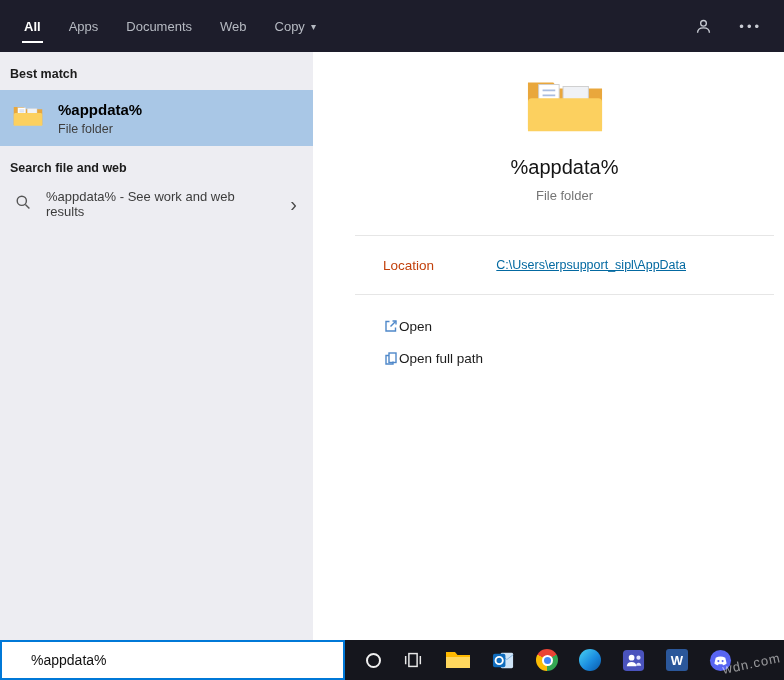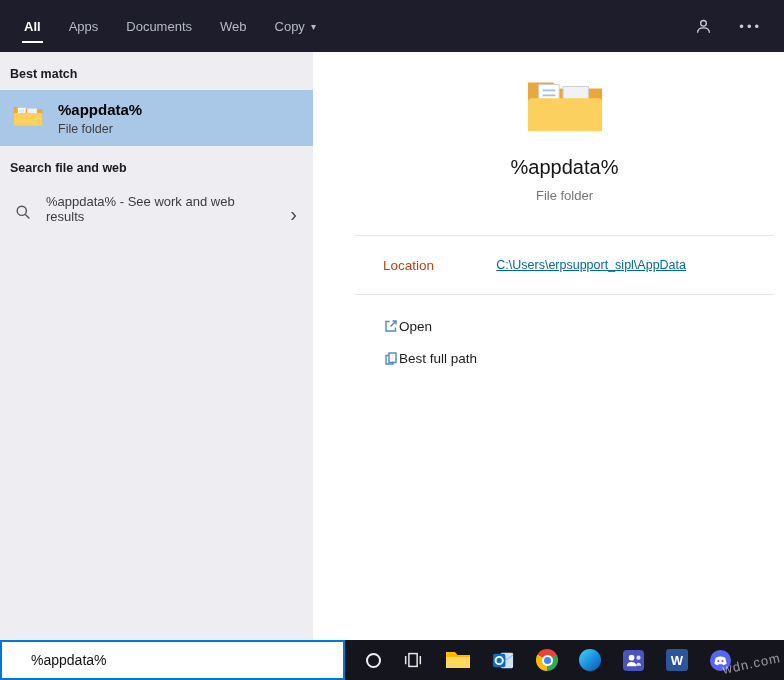--- a/index.html
+++ b/index.html
@@ -17,21 +17,21 @@
   .header-icons{display:flex;align-items:center;gap:26px;padding-right:22px}
   .hicon{color:#c9ccd4;display:flex;align-items:center;cursor:pointer}
   .ellipsis{font-size:13px;letter-spacing:3px;color:#c9ccd4}
 
   
   .left{position:absolute;top:52px;left:0;width:313px;bottom:40px;background:#ededf2}
   .section-label{font-size:12.5px;font-weight:bold;color:#1c1c1c;margin:15px 0 9px 10px}
   .best-match{height:56px;background:#a9c7e6;display:flex;align-items:center;padding-left:13px;gap:15px;cursor:pointer}
   .bm-title{font-size:15px;color:#000;font-weight:600}
   .bm-sub{font-size:12.5px;color:#3e3e3e;margin-top:4px}
-  .web-row{display:flex;align-items:flex-end;height:40px;padding:0 10px 0 15px;gap:15px;cursor:pointer;margin-top:4px}
+  .web-row{display:flex;align-items:center;height:40px;padding:0 10px 0 15px;gap:15px;cursor:pointer;margin-top:4px}
   .web-text{flex:1;font-size:13px;color:#3c3c3c}
   .chevron{font-size:20px;color:#4a4a4a;line-height:1;padding-right:6px}
 
   
   .right{position:absolute;top:52px;left:345px;right:0;bottom:40px;background:#fff}
   .preview{text-align:center;padding-top:24px}
   .pv-title{font-size:20px;color:#141414;margin-top:16px}
   .pv-sub{font-size:13px;color:#757575;margin-top:9px}
   .divider{border:none;border-top:1px solid #e6e6e6;margin:0 10px}
   .div1{margin-top:32px}
@@ -159,21 +159,21 @@
         </span>
         <span class="action-label">Open</span>
       </div>
       <div class="action-row">
         <span class="aicon">
           <svg width="16" height="16" viewBox="0 0 16 16" fill="none" stroke="#4f88c9" stroke-width="1.4">
               <rect x="6" y="3" width="7" height="9.5"></rect>
               <path d="M6 5.5 H3 v8.5 h7 v-2.5"></path>
             </svg>
         </span>
-        <span class="action-label">Best full path</span>
+        <span class="action-label">Open full path</span>
       </div>
     </div>
   </main>
 
   <div class="searchbox">
     <input class="search-input" type="text" readonly="" value="%appdata%" style="">
   </div>
 
   <div class="taskbar">
     <span class="tb">

